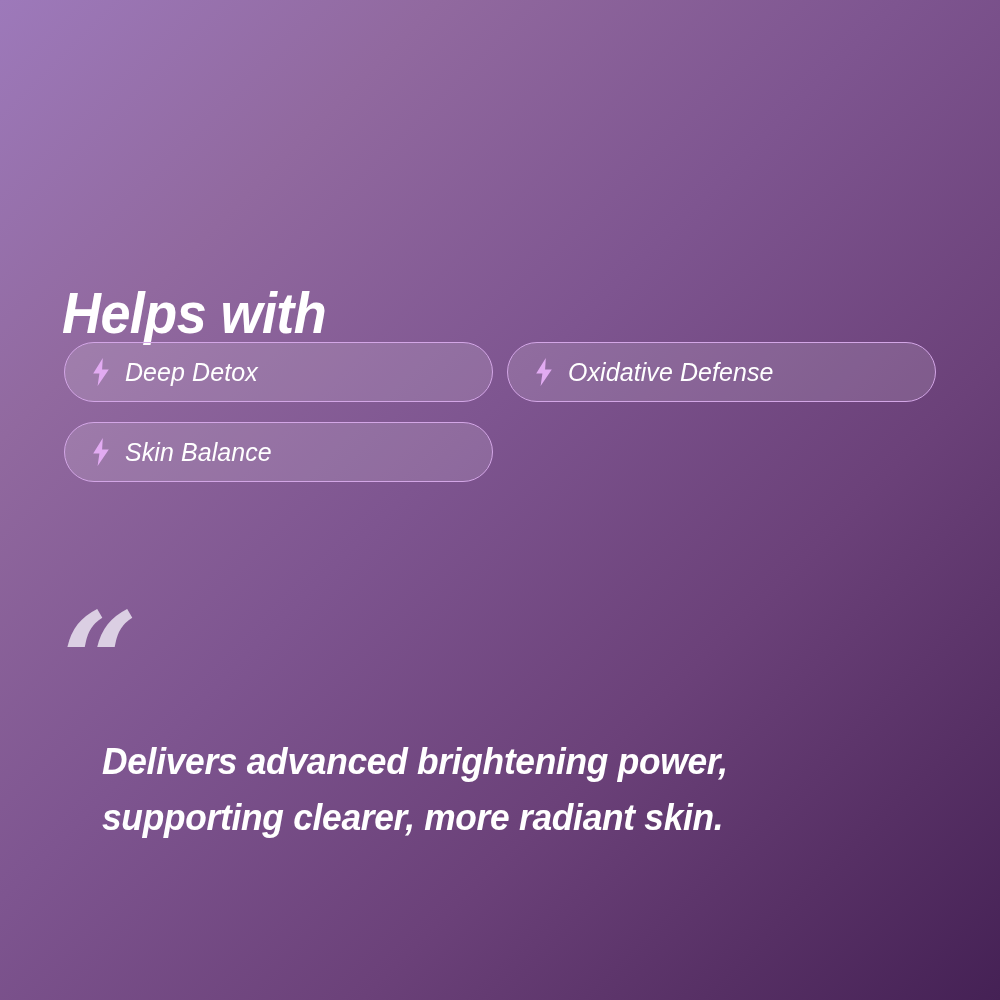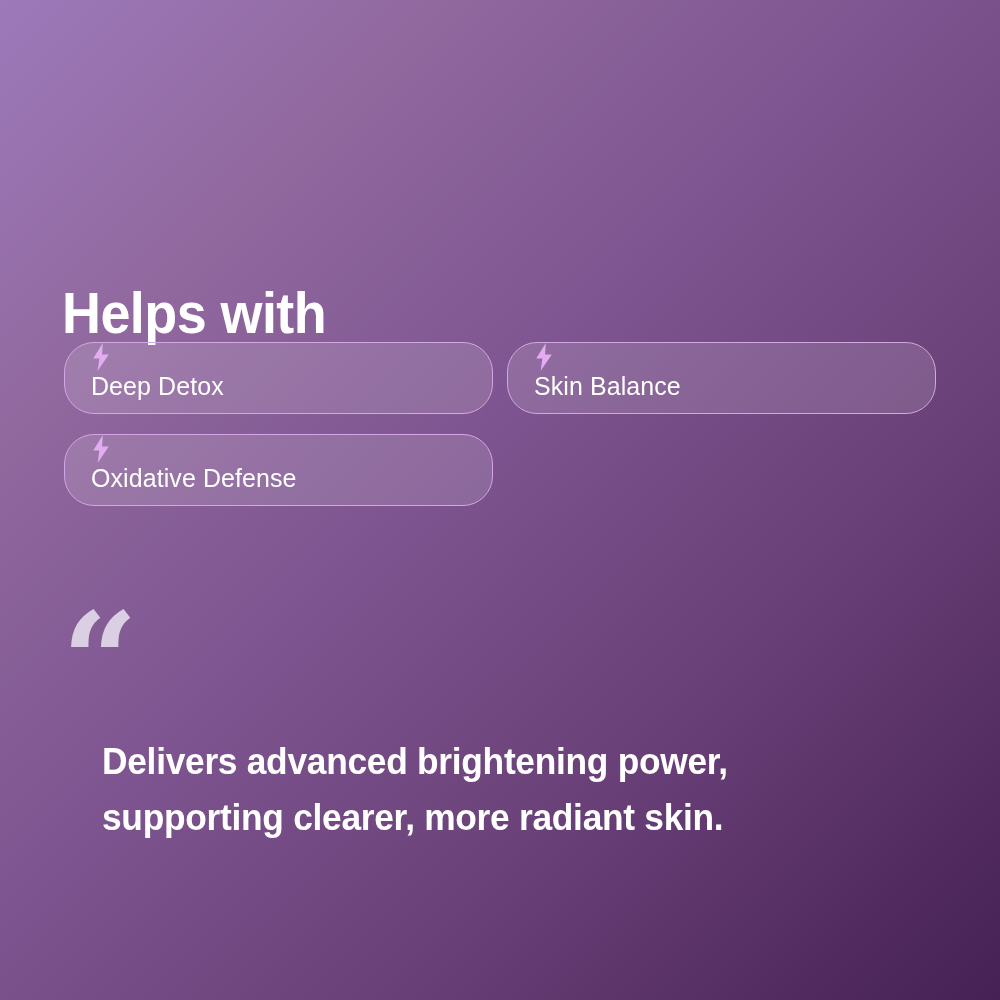--- a/index.html
+++ b/index.html
@@ -20,20 +20,21 @@
     height: 1000px;
     overflow: hidden;
     background-color: #7a5394;
     background-image: linear-gradient(135deg,
         #9d79ba 0%,
         #91699f 22%,
         #7e5590 45%,
         #6b4179 68%,
         #573065 85%,
         #452155 100%);
+    font-style: italic;
   }
 
   
   .heading {
     position: absolute;
     left: 62px;
     top: 243px;
     font-size: 58px;
     font-weight: 700;
     color: #ffffff;
@@ -51,29 +52,28 @@
     top: 342px;
     width: 872px;
     display: grid;
     grid-template-columns: 429px 429px;
     column-gap: 14px;
     row-gap: 20px;
   }
 
   .chip {
     box-sizing: border-box;
-    height: 72px;
+    height: 60px;
     border-radius: 30px;
     border: 1.6px solid #d3a6e6;
     background: rgba(255, 255, 255, 0.135);
     display: flex;
-    align-items: flex-start;
+    align-items: center;
     padding-left: 26px;
     overflow: hidden;
-    flex-direction: column;
   }
 
   .chip .bolt {
     flex: 0 0 auto;
     width: 20px;
     height: 28px;
     display: block;
     margin-right: 14px;
   }
 
@@ -143,30 +143,30 @@
       </span>
       <span class="chip-label">Deep Detox</span>
     </div>
 
     <div class="chip">
       <span class="bolt">
         <svg viewBox="0 0 20 28" xmlns="http://www.w3.org/2000/svg" aria-hidden="true">
           <path d="M11.8 0 L2.2 15.4 L8.4 15.4 L6.6 28 L17.8 11.6 L11.1 11.6 Z" fill="#e2abf2"></path>
         </svg>
       </span>
-      <span class="chip-label">Skin Balance</span>
+      <span class="chip-label">Oxidative Defense</span>
     </div>
 
     <div class="chip">
       <span class="bolt">
         <svg viewBox="0 0 20 28" xmlns="http://www.w3.org/2000/svg" aria-hidden="true">
           <path d="M11.8 0 L2.2 15.4 L8.4 15.4 L6.6 28 L17.8 11.6 L11.1 11.6 Z" fill="#e2abf2"></path>
         </svg>
       </span>
-      <span class="chip-label">Oxidative Defense</span>
+      <span class="chip-label">Skin Balance</span>
     </div>
 
 
 
 
   </div>
 
   <div class="quote-mark">“</div>
 
   <blockquote class="quote-text">

